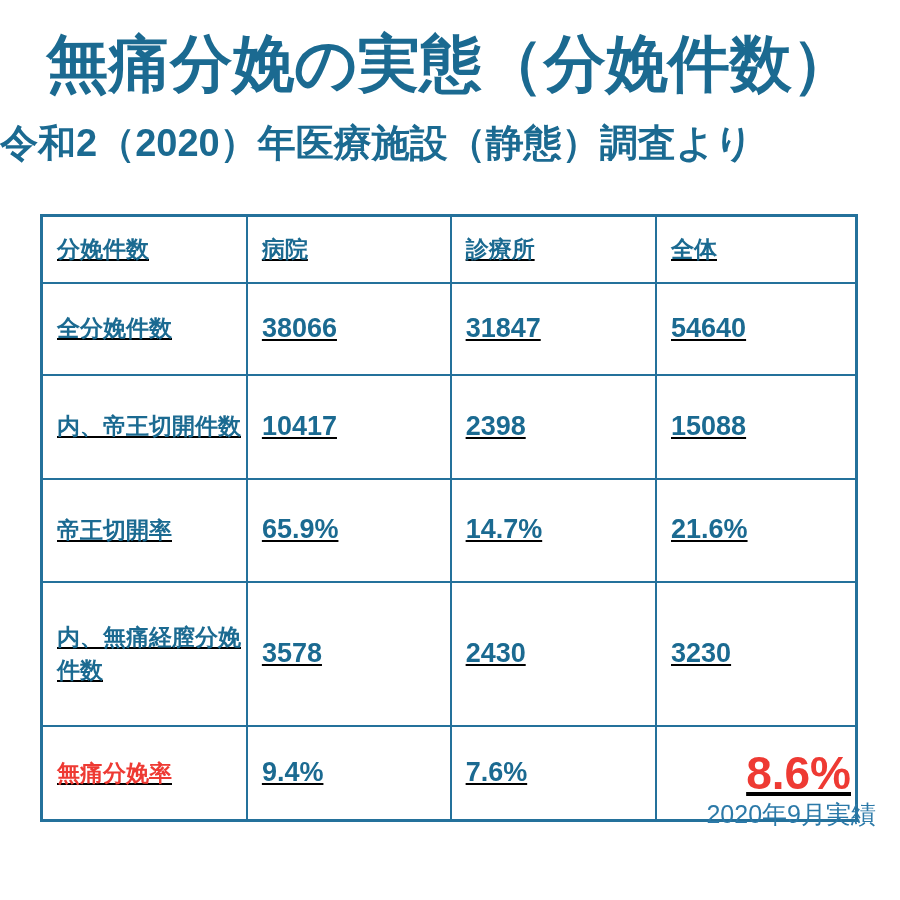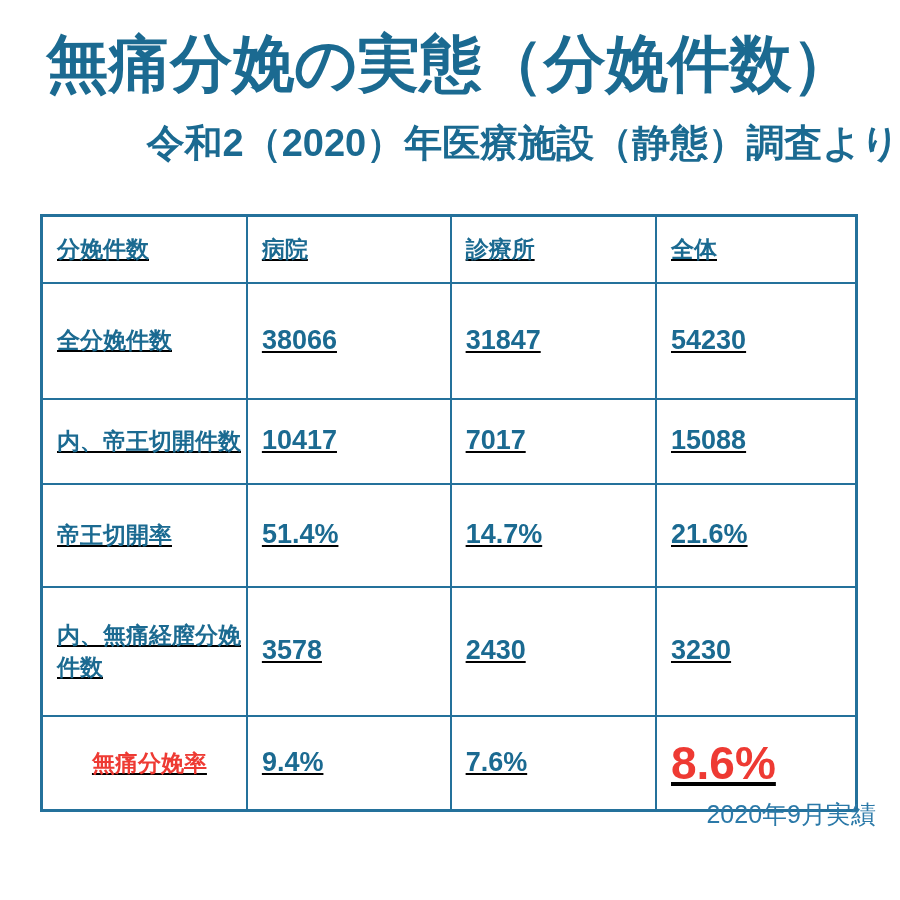--- a/index.html
+++ b/index.html
@@ -17,47 +17,47 @@
   .page{
     position:relative;width:900px;height:900px;background:#ffffff;overflow:hidden;
   }
   .title{
     position:absolute;top:30px;left:0;width:900px;
     text-align:center;font-size:62px;font-weight:bold;color:var(--teal);
     letter-spacing:0px;line-height:1.1;white-space:nowrap;
   }
   .subtitle{
     position:absolute;top:121px;left:0;width:900px;
-    text-align:right;font-size:38px;font-weight:bold;color:var(--teal);
+    text-align:left;font-size:38px;font-weight:bold;color:var(--teal);
     line-height:1.2;white-space:nowrap;
   }
   table.stats{
     position:absolute;top:214px;left:40px;width:818px;
     border-collapse:collapse;table-layout:fixed;
     border:3px solid var(--border);
     text-decoration:underline;
   }
   table.stats td,table.stats th{
     border:2px solid var(--border);
     vertical-align:middle;text-align:left;
     padding:0 4px 0 14px;
     color:var(--teal);
     line-height:1.4;
   }
   tr.row-header{height:67px;}
-  tr.row-1{height:116px;}
-  tr.row-2{height:85px;}
+  tr.row-1{height:92px;}
+  tr.row-2{height:104px;}
   tr.row-3{height:103px;}
-  tr.row-4{height:129px;}
+  tr.row-4{height:144px;}
   tr.row-5{height:95px;}
   th.col-header{font-size:23px;font-weight:bold;}
   td.row-label{font-size:23px;font-weight:bold;}
   td.cell-value{font-size:27px;font-weight:bold;}
-  td.row-label.highlight{color:var(--red);text-align:center;}
-  td.cell-value.big{font-size:46px;color:var(--red);line-height:1;}
+  td.row-label.highlight{color:var(--red);}
+  td.cell-value.big{font-size:46px;color:var(--red);line-height:1;text-align:right;}
   .footnote{
     position:absolute;top:798px;right:24px;
     font-size:25px;font-weight:normal;color:var(--footer);
     white-space:nowrap;
   }
 </style>
 </head>
 <body>
 
 <div class="page">
@@ -78,33 +78,33 @@
         <th class="col-header">分娩件数</th>
         <th class="col-header">病院</th>
         <th class="col-header">診療所</th>
         <th class="col-header">全体</th>
       </tr>
 
       <tr class="row-1">
         <td class="row-label">全分娩件数</td>
         <td class="cell-value">38066</td>
         <td class="cell-value">31847</td>
-        <td class="cell-value">54230</td>
+        <td class="cell-value">54640</td>
       </tr>
 
       <tr class="row-2">
         <td class="row-label">内、帝王切開件数</td>
         <td class="cell-value">10417</td>
-        <td class="cell-value">7017</td>
+        <td class="cell-value">2398</td>
         <td class="cell-value">15088</td>
       </tr>
 
       <tr class="row-3">
         <td class="row-label">帝王切開率</td>
-        <td class="cell-value">51.4%</td>
+        <td class="cell-value">65.9%</td>
         <td class="cell-value">14.7%</td>
         <td class="cell-value">21.6%</td>
       </tr>
 
       <tr class="row-4">
         <td class="row-label">内、無痛経膣分娩件数</td>
         <td class="cell-value">3578</td>
         <td class="cell-value">2430</td>
         <td class="cell-value">3230</td>
       </tr>

